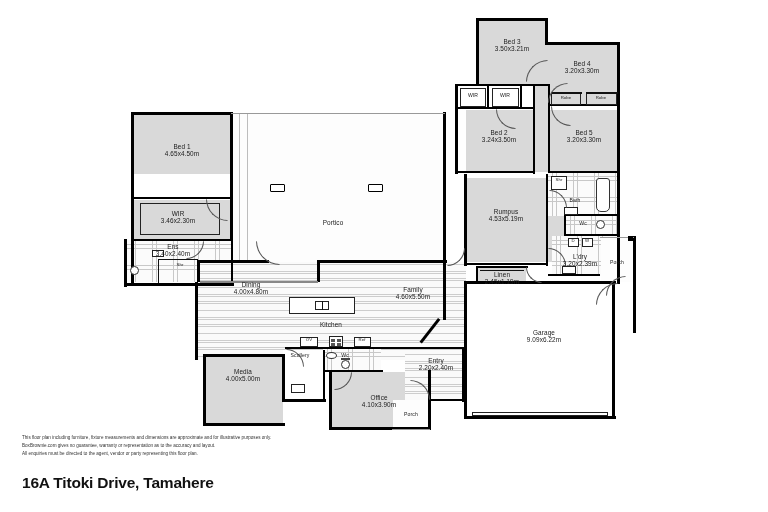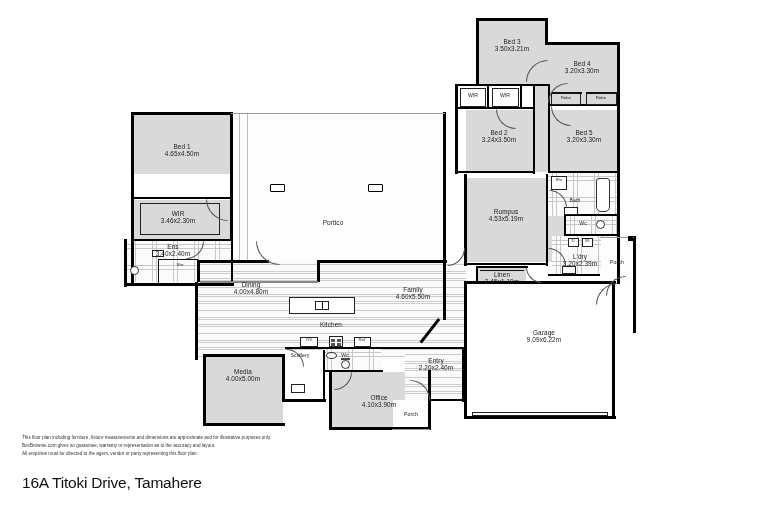--- a/index.html
+++ b/index.html
@@ -38,21 +38,21 @@
   .boxg{position:absolute;box-sizing:border-box;border:.8px solid #222;background:#d9d9d9;}
   .pill{position:absolute;box-sizing:border-box;border:1.6px solid #000;background:#fff;border-radius:1px;}
 
   .door{position:absolute;border:.7px solid #4a4a4a;border-radius:50%;
         box-sizing:border-box;background:transparent;}
 
   
   #disclaimer{position:absolute;left:22px;top:434px;width:480px;
      font-size:4.6px;line-height:1.75;color:#333;}
   #title{position:absolute;left:22px;top:474px;font-size:15.5px;
-     font-weight:normal;color:#111;letter-spacing:-.2px;}
+     font-weight:bold;color:#111;letter-spacing:-.2px;}
   .tub{position:absolute;box-sizing:border-box;border:1px solid #333;background:#fff;border-radius:3px 3px 5px 5px;}
   .oval{position:absolute;box-sizing:border-box;border:.8px solid #333;background:#fff;border-radius:50%;}
 </style>
 </head>
 <body>
 
 <div id="stage">
 
   <div class="rm fill" style="left:133px;top:114px;width:98px;height:60px;"></div>
   <div class="rm fill" style="left:133px;top:200px;width:98px;height:40px;"></div>

